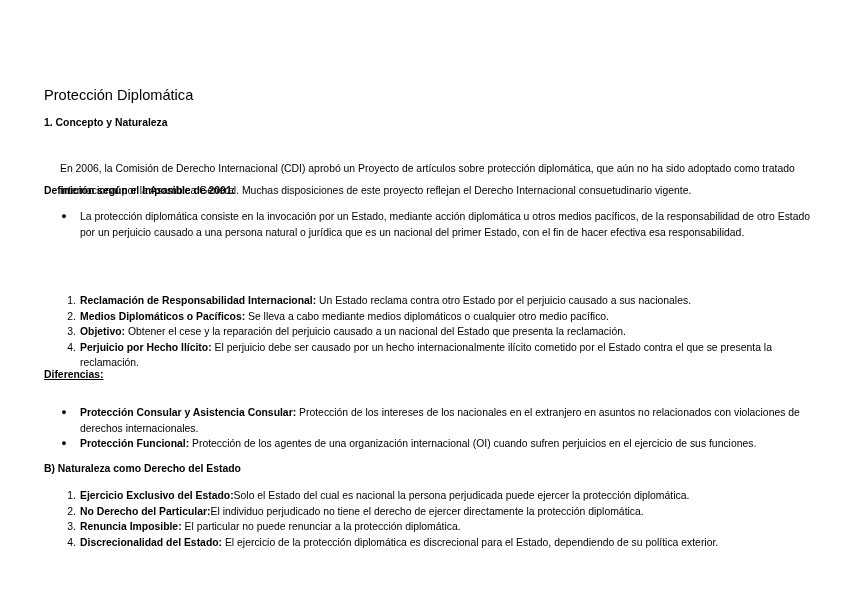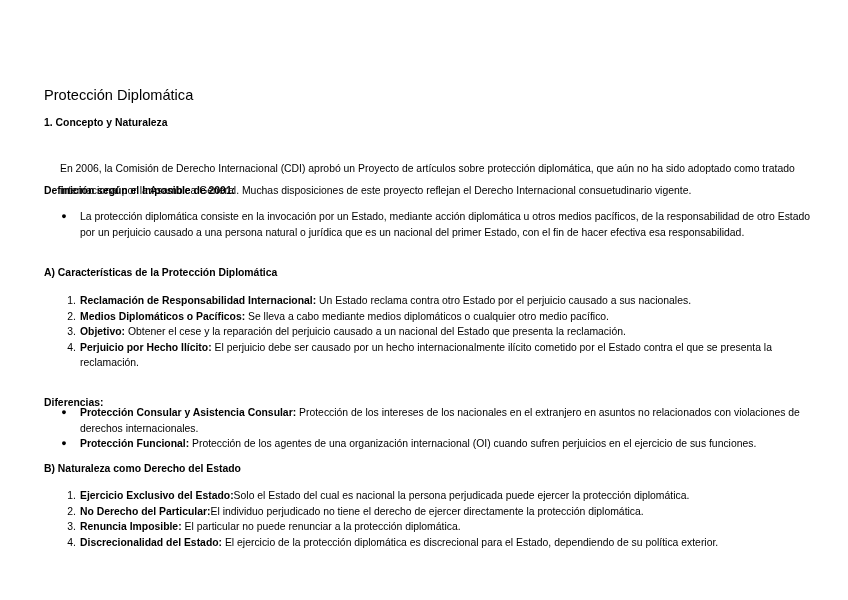--- a/index.html
+++ b/index.html
@@ -103,42 +103,41 @@
 
   <h3 class="doc-h2" style="top:184px;">Definición según el Imposible de 2001:</h3>
 
   <ul class="doc-list bullets" style="top:209px;">
     <li>
       <span class="marker">●</span>
       <span>La protección diplomática consiste en la invocación por un Estado, mediante acción diplomática u otros medios pacíficos, de la responsabilidad de otro Estado por un perjuicio causado a una persona natural o jurídica que es un nacional del primer Estado, con el fin de hacer efectiva esa responsabilidad.</span>
     </li>
   </ul>
 
-  <h3 class="doc-h2" style="top:266px;">A) Características de la Protección Diplomática</h3>
 
   <ol class="doc-list" style="top:293px;">
     <li>
       <span class="marker">1.</span>
       <b>Reclamación de Responsabilidad Internacional:</b><span> Un Estado reclama contra otro Estado por el perjuicio causado a sus nacionales.</span>
     </li>
     <li>
       <span class="marker">2.</span>
       <b>Medios Diplomáticos o Pacíficos:</b><span> Se lleva a cabo mediante medios diplomáticos o cualquier otro medio pacífico.</span>
     </li>
     <li>
       <span class="marker">3.</span>
       <b>Objetivo:</b><span> Obtener el cese y la reparación del perjuicio causado a un nacional del Estado que presenta la reclamación.</span>
     </li>
     <li>
       <span class="marker">4.</span>
       <b>Perjuicio por Hecho Ilícito:</b><span> El perjuicio debe ser causado por un hecho internacionalmente ilícito cometido por el Estado contra el que se presenta la reclamación.</span>
     </li>
   </ol>
 
-  <h3 class="doc-h2" style="top:396px;">Diferencias:</h3>
+  <h3 class="doc-h2" style="top:368px;text-decoration:underline;">Diferencias:</h3>
 
   <ul class="doc-list bullets" style="top:405px;">
     <li>
       <span class="marker">●</span>
       <b>Protección Consular y Asistencia Consular:</b><span> Protección de los intereses de los nacionales en el extranjero en asuntos no relacionados con violaciones de derechos internacionales.</span>
     </li>
     <li>
       <span class="marker">●</span>
       <b>Protección Funcional:</b><span> Protección de los agentes de una organización internacional (OI) cuando sufren perjuicios en el ejercicio de sus funciones.</span>
     </li>

